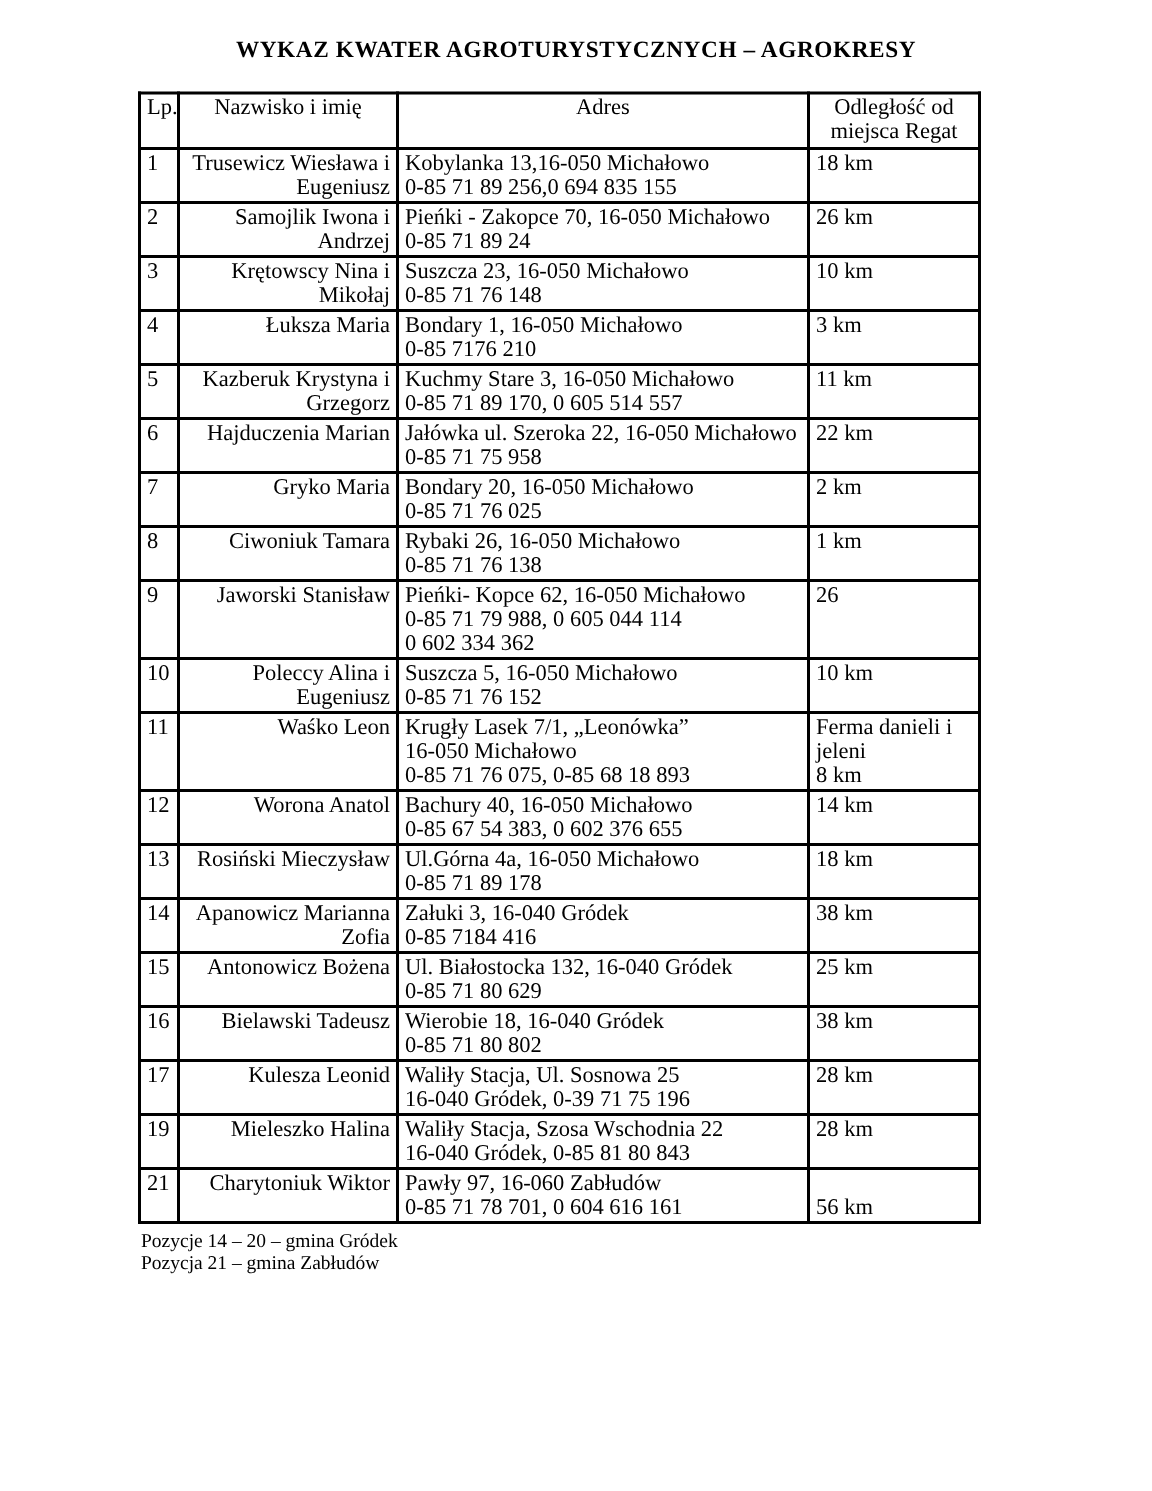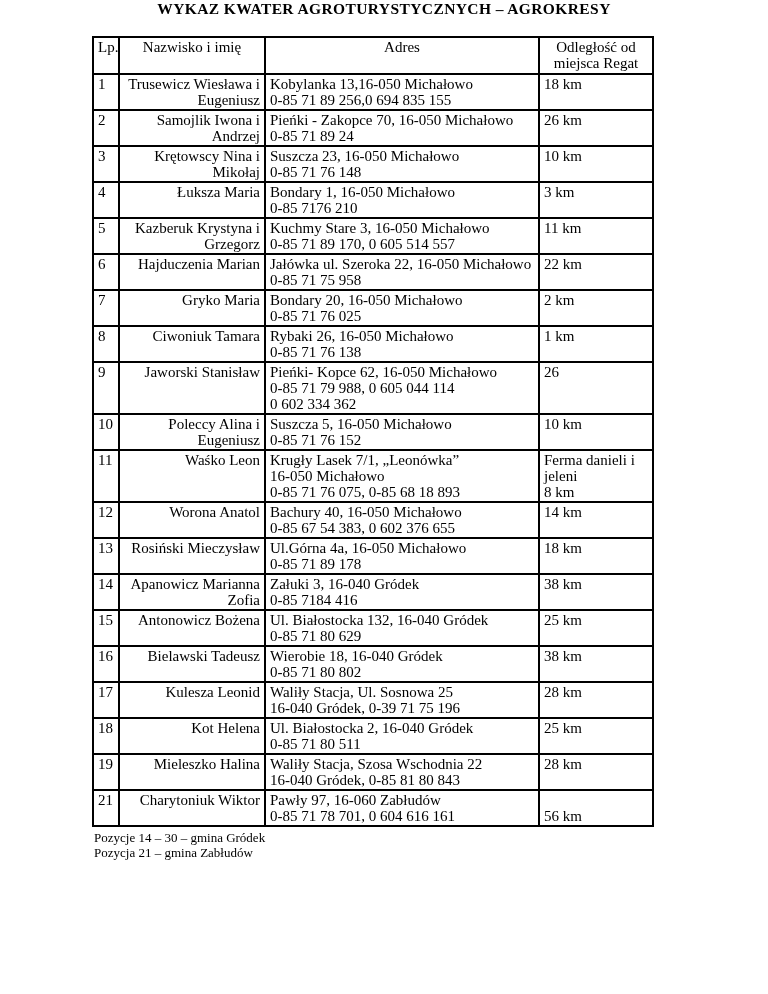--- a/index.html
+++ b/index.html
@@ -15,20 +15,21 @@
     color: #000000;
   }
   .page {
     position: relative;
     width: 768px;
     height: 994px;
     background: #ffffff;
   }
   .doc-title {
     margin: 0;
+    padding-top: 25px;
     text-align: center;
     font-size: 15.5px;
     font-weight: bold;
     letter-spacing: 0.4px;
     white-space: nowrap;
   }
   table.listing {
     border-collapse: collapse;
     table-layout: fixed;
     margin: 18px 0 0 92px;
@@ -210,42 +211,35 @@
       <td class="cell-dist">38 km</td>
     </tr>
         <tr>
       <td class="cell-lp">17</td>
       <td class="cell-name">Kulesza Leonid</td>
       <td class="cell-addr">Waliły Stacja, Ul. Sosnowa 25
 16-040 Gródek, 0-39 71 75 196</td>
       <td class="cell-dist">28 km</td>
     </tr>
         <tr>
-      <td class="cell-lp">18</td>
-      <td class="cell-name">Kot Helena</td>
-      <td class="cell-addr">Ul. Białostocka 2, 16-040 Gródek
-0-85 71 80 511</td>
-      <td class="cell-dist">25 km</td>
-    </tr>
-        <tr>
       <td class="cell-lp">19</td>
       <td class="cell-name">Mieleszko Halina</td>
       <td class="cell-addr">Waliły Stacja, Szosa Wschodnia 22
 16-040 Gródek, 0-85 81 80 843</td>
       <td class="cell-dist">28 km</td>
     </tr>
         <tr>
       <td class="cell-lp">21</td>
       <td class="cell-name">Charytoniuk Wiktor</td>
       <td class="cell-addr">Pawły 97, 16-060 Zabłudów
 0-85 71 78 701, 0 604 616 161</td>
       <td class="cell-dist">
 56 km</td>
     </tr>
       </tbody>
   </table>
 
   <div class="footnotes">
-    <div>Pozycje 14 – 30 – gmina Gródek</div>
+    <div>Pozycje 14 – 20 – gmina Gródek</div>
     <div>Pozycja 21 – gmina Zabłudów</div>
   </div>
 
 </div>
 
 </body></html>

